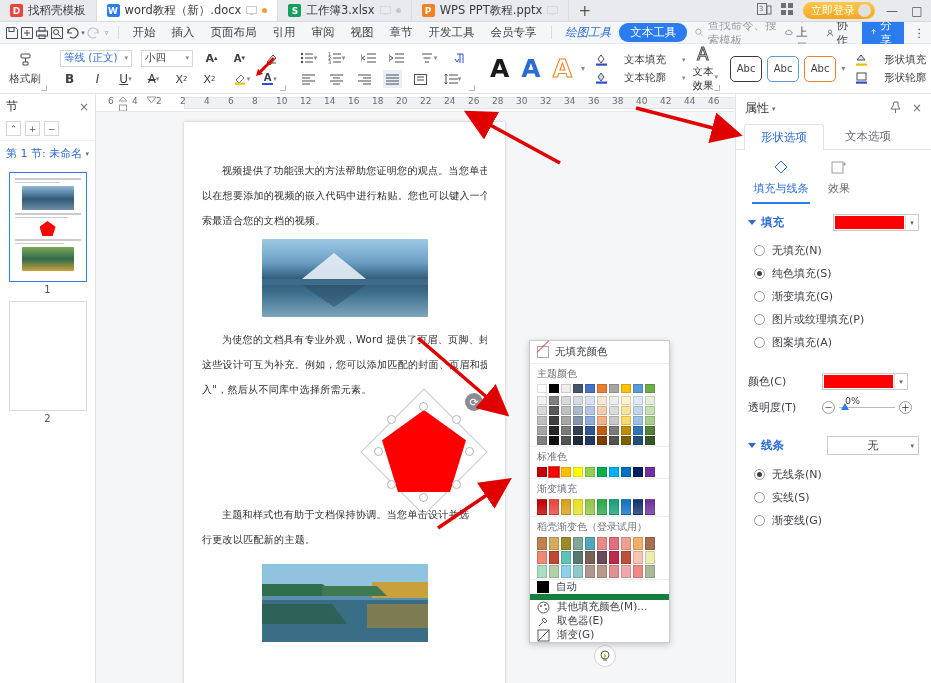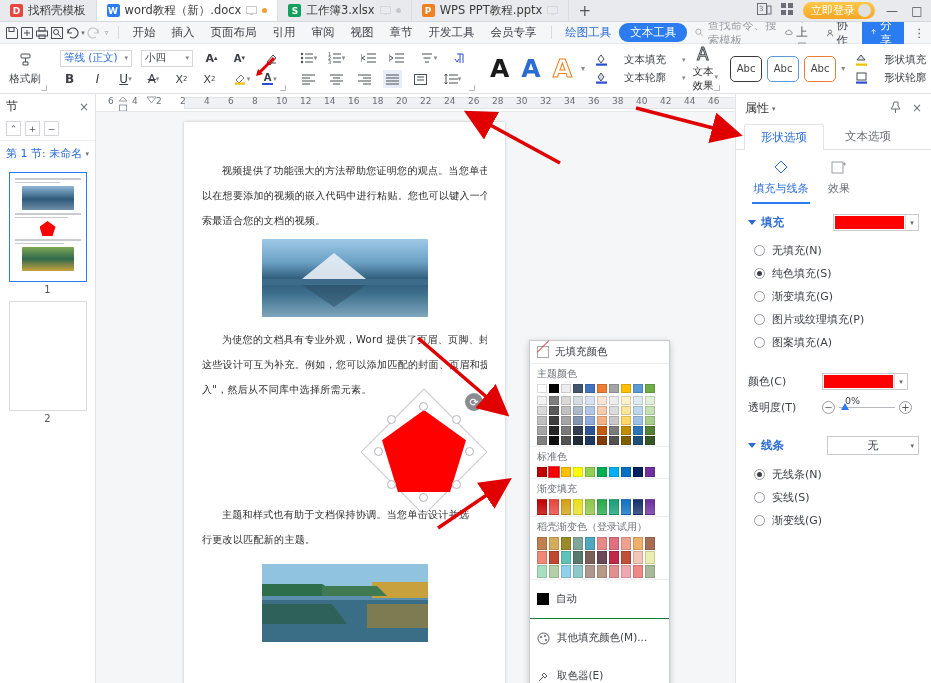--- a/index.html
+++ b/index.html
@@ -40,21 +40,21 @@
   .wbtn{font-size:12px;color:#555;width:16px;text-align:center}
 
   
   .menubar{
     height:22px;background:#f5f6f8;display:flex;align-items:center;
     padding-left:4px;gap:0px;border-bottom:1px solid #e7e8ec;
   }
   .qicon{width:20px;height:19px;display:flex;align-items:center;justify-content:center;color:#4a4d55;}
   .qsep{width:1px;height:13px;background:#d9dade;margin:0 6px}
   .mitem{padding:2px 8px;font-size:11.5px;color:#3c3f45;white-space:nowrap;}
-  .mitem.blue{color:#2b6cd4;}
+  .mitem.blue{color:#2b6cd4;font-style:italic;}
   .mitem.pill{
     background:#2b7cf0;color:#fff;border-radius:9px;padding:2px 11px;
   }
   .searchbox{display:flex;align-items:center;gap:4px;color:#9b9da3;font-size:11.5px;margin-left:8px}
   .mright{margin-left:auto;display:flex;align-items:center;gap:10px;padding-right:6px;font-size:11.5px;color:#4a4d55}
   .sharebtn{background:#2b7cf0;color:#fff;border-radius:3px;padding:2px 8px;display:flex;align-items:center;gap:3px}
 
   
   .ribbon{
     height:50px;background:#fff;display:flex;align-items:stretch;
@@ -144,21 +144,21 @@
   .cdrop{
     position:absolute;left:529px;top:340px;width:141px;background:#fff;
     border:1px solid #c9cacf;box-shadow:0 2px 7px rgba(0,0,0,.2);font-size:10.5px;color:#3c3f45;
     z-index:40;
   }
   .crow{display:flex;align-items:center;gap:6px;padding:4px 7px;}
   .csec{padding:3px 7px;color:#6b6e75;font-size:10px;border-top:1px solid #eceef0}
   .sw{width:10px;height:10px;border:1px solid rgba(0,0,0,.14);flex:none}
   .swrow{display:flex;gap:2px;padding:0 7px 1px}
   .swsel{outline:1.5px solid #e04040;outline-offset:0px}
-  .citem{display:flex;align-items:center;gap:7px;padding:12px 7px;}
+  .citem{display:flex;align-items:center;gap:7px;padding:0 7px;}
   .nofill{width:12px;height:12px;border:1px solid #a8a9ae;background:#fff;position:relative}
   .nofill:after{content:"";position:absolute;left:-1px;top:5px;width:17px;height:1px;
     background:#e04040;transform:rotate(-45deg);transform-origin:left center}
 
   
   .rpanel{
     position:absolute;right:0;top:94px;bottom:0;width:196px;background:#fff;
     border-left:1px solid #e2e3e8;font-size:11px;color:#3c3f45;
   }
   .rphead{display:flex;align-items:center;padding:6px 9px;}
@@ -920,21 +920,21 @@
         <span class="sw" style="background: rgb(224, 144, 144); height: 13px;"></span>
         <span class="sw" style="background: rgb(240, 168, 176); height: 13px;"></span>
         <span class="sw" style="background: rgb(240, 136, 136); height: 13px;"></span>
         <span class="sw" style="background: rgb(168, 184, 152); height: 13px;"></span>
       </div>
     </div>
   <div class="citem" style="border-top:1px solid #eceef0">
     <span style="width:12px;height:12px;background:#000"></span>
     <span>自动</span>
   </div>
-  <div class="citem" style="border-top:1px solid #15803d">
+  <div class="citem" style="border-top:6px solid #15803d">
     <svg width="13" height="13" viewBox="0 0 13 13">
         <circle cx="6.5" cy="6.5" r="5.5" fill="none" stroke="#5a5c63"></circle>
         <circle cx="4" cy="5" r="1" fill="#5a5c63"></circle>
         <circle cx="8" cy="4" r="1" fill="#5a5c63"></circle>
         <circle cx="9" cy="8" r="1" fill="#5a5c63"></circle>
       </svg>
     <span>其他填充颜色(M)...</span>
   </div>
   <div class="citem">
     <svg width="13" height="13" viewBox="0 0 13 13">

